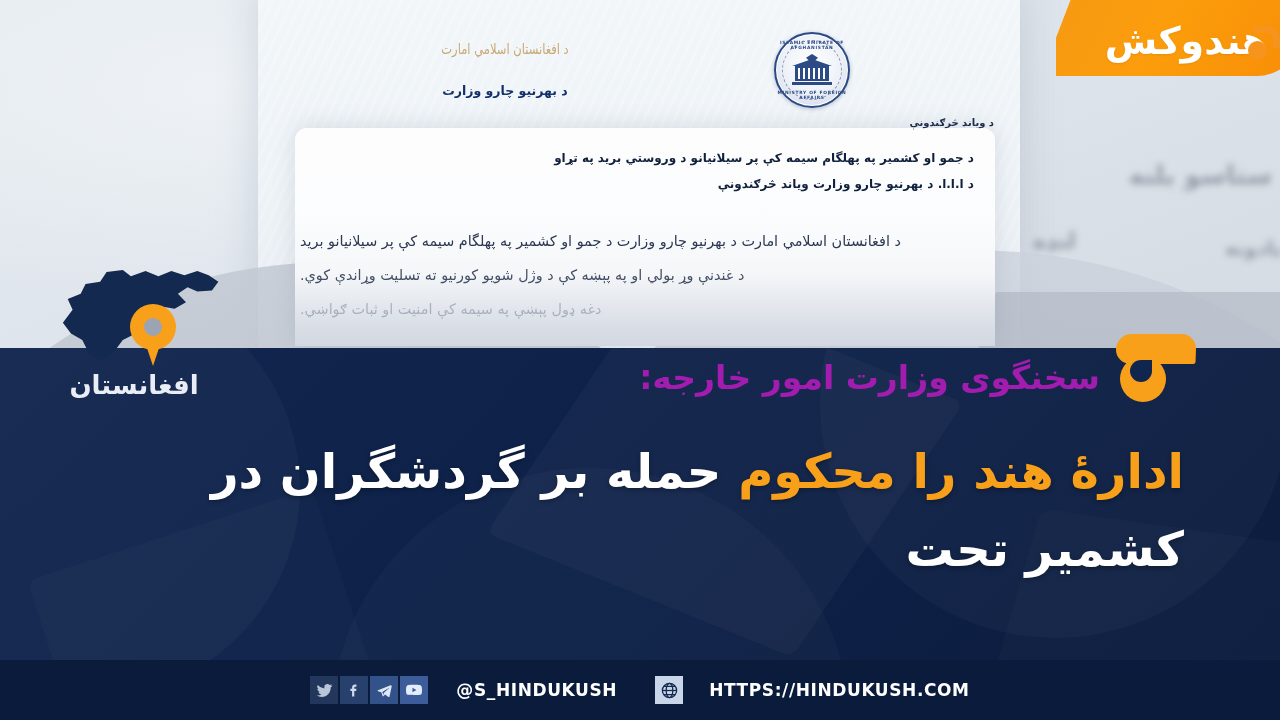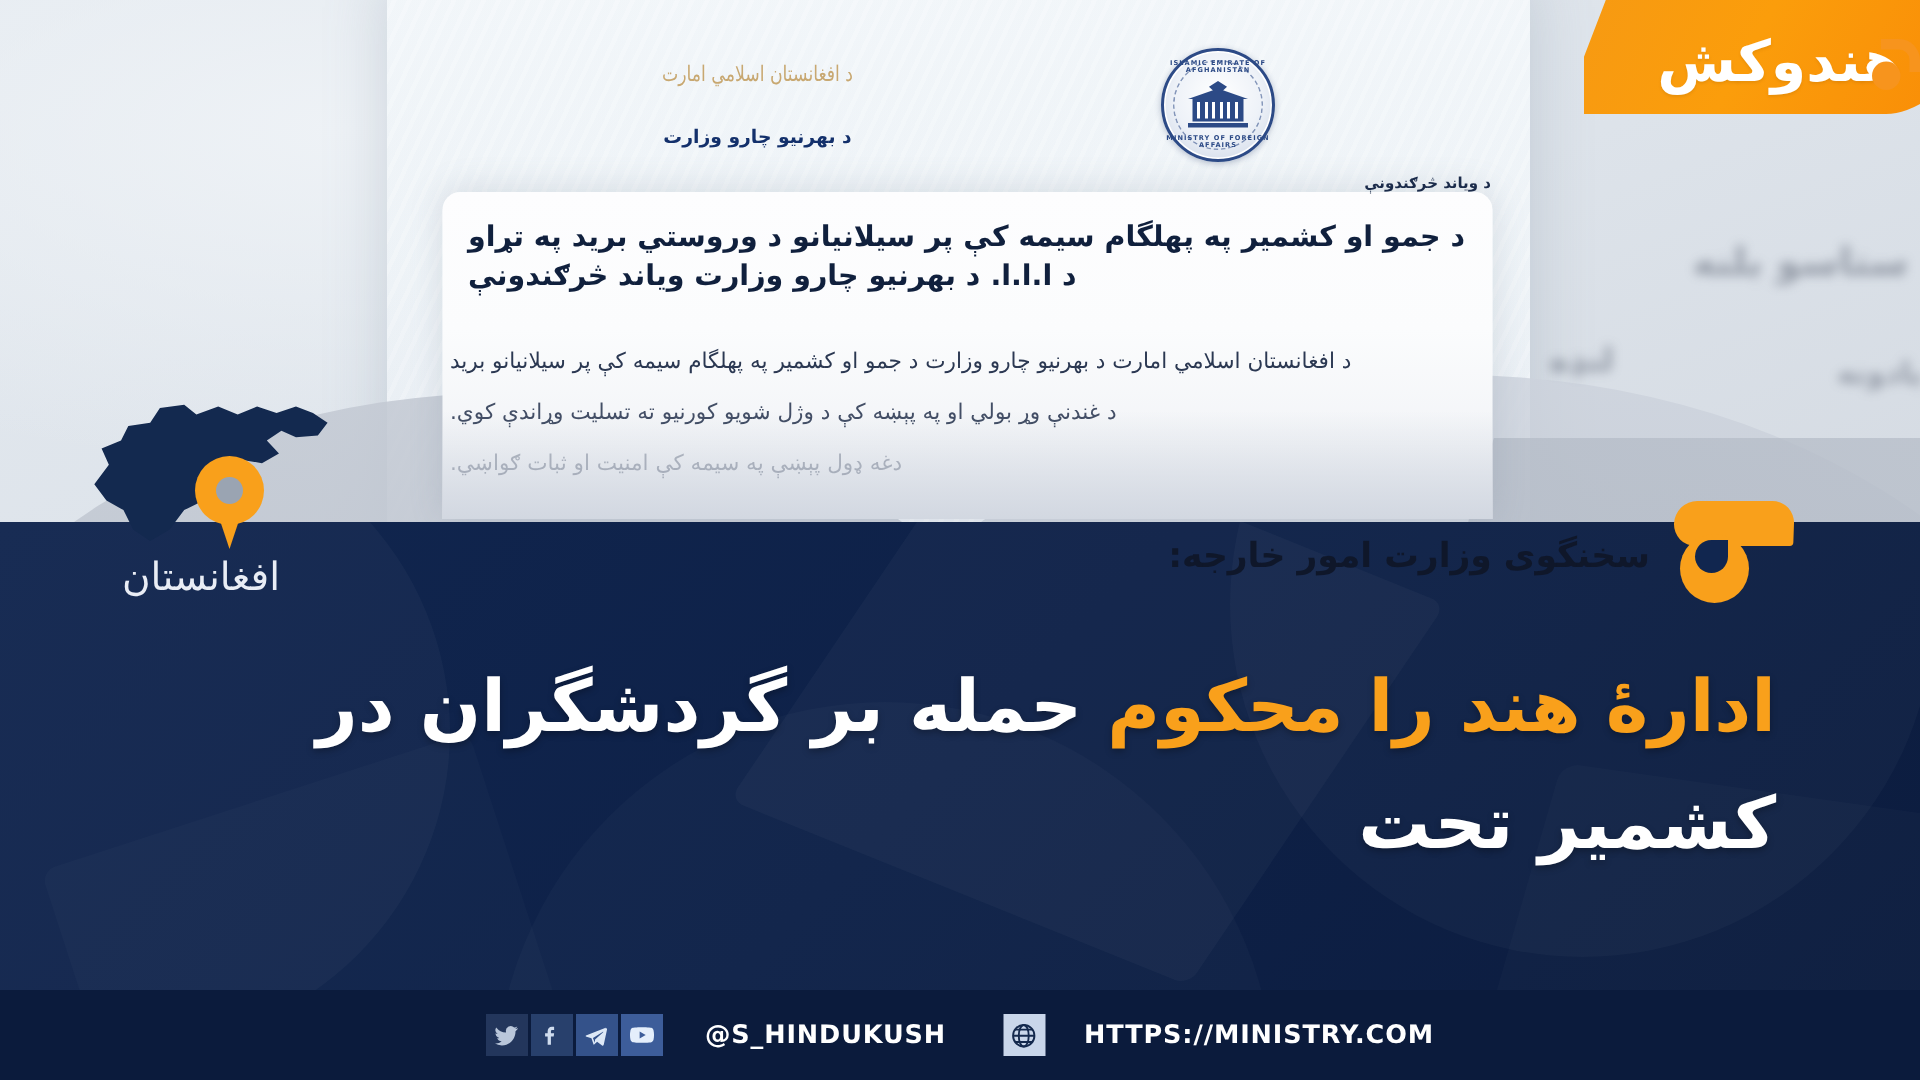--- a/index.html
+++ b/index.html
@@ -127,23 +127,23 @@
   }
   .seal-arc-top{ top:6px; }
   .seal-arc-bot{ bottom:6px; }
 
   
   .doc-eyebrow{
     position:absolute; right:286px; top:117px; font-size:10px; color:#1b2b4a;
     font-weight:600; direction:rtl;
   }
   .doc-title{
-    position:absolute; left:312px; top:145px; width:690px;
-    text-align:left; direction:rtl; color:#10203d;
-    font-size:19px; font-weight:700; line-height:26px;
+    position:absolute; left:284px; top:145px; width:690px;
+    text-align:right; direction:rtl; color:#10203d;
+    font-size:12px; font-weight:700; line-height:26px;
   }
   .doc-body{
     position:absolute; left:300px; top:224px; width:690px;
     direction:rtl; text-align:left; color:#2b3852;
     font-size:14.4px; line-height:34px;
   }
   .doc-body .l1{ display:block; }
   .doc-body .l2{ display:block; opacity:.88; }
   .doc-body .l3{ display:block; opacity:.30; }
 
@@ -220,27 +220,27 @@
   .pin .tip{
     position:absolute; left:13px; top:32px; width:20px; height:30px;
     background:#f9a01b; clip-path:polygon(0 0,100% 0,50% 100%);
   }
   .pin .hole{
     position:absolute; left:14px; top:14px; width:18px; height:18px;
     border-radius:50%; background:#9aa4b2;
   }
   .locator-label{
     position:absolute; left:0; top:112px; width:200px; text-align:center;
-    direction:rtl; color:#e9edf5; font-size:26px; font-weight:400;
+    direction:rtl; color:#e9edf5; font-size:26px; font-weight:700;
   }
 
   
   .kicker{
     position:absolute; right:180px; top:358px; direction:rtl;
-    color:#0f172a; font-size:23px; font-weight:600; letter-spacing:.2px;
+    color:#a21caf; font-size:33px; font-weight:600; letter-spacing:.2px;
   }
   .quote-mark{ position:absolute; right:84px; top:332px; width:86px; height:70px; }
   .quote-mark .bar{
     position:absolute; right:0; top:2px; width:80px; height:30px;
     background:#f9a01b; border-radius:26px 26px 4px 26px;
     transform:skewX(-2deg);
   }
   .quote-mark .ball{
     position:absolute; right:30px; top:24px; width:46px; height:46px;
     border-radius:50%; background:#f9a01b;
@@ -414,16 +414,16 @@
     <div class="globe-sq">
       <svg width="19" height="19" viewBox="0 0 24 24" fill="none" stroke="#14294d" stroke-width="1.6">
         <circle cx="12" cy="12" r="9"></circle>
         <ellipse cx="12" cy="12" rx="4.2" ry="9"></ellipse>
         <line x1="3" y1="12" x2="21" y2="12"></line>
         <line x1="4.6" y1="6.8" x2="19.4" y2="6.8"></line>
         <line x1="4.6" y1="17.2" x2="19.4" y2="17.2"></line>
       </svg>
     </div>
 
-    <div class="site">HTTPS://MINISTRY.COM</div>
+    <div class="site">HTTPS://HINDUKUSH.COM</div>
   </div>
 
 </div>
 
 </body></html>

